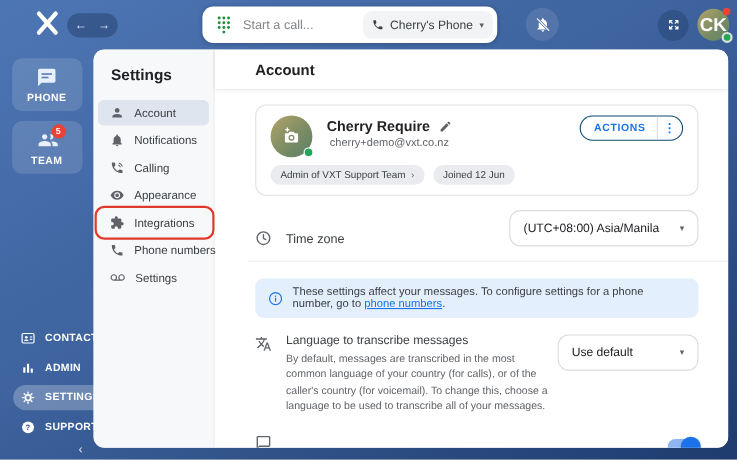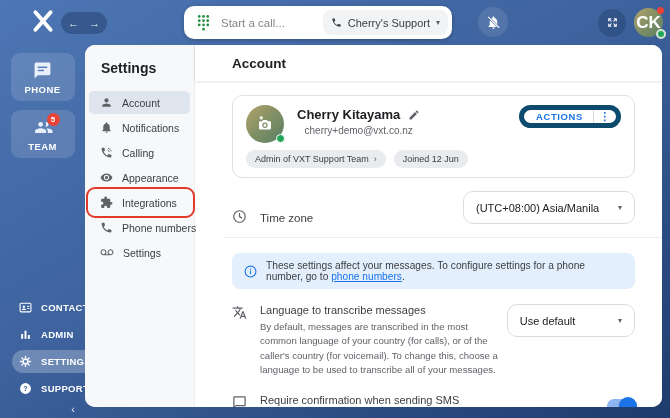--- a/index.html
+++ b/index.html
@@ -71,21 +71,21 @@
   .card-top { display:flex; align-items:flex-start; }
   .pavatar { position:relative; width:38px; height:38px; border-radius:50%; flex-shrink:0;
              background:linear-gradient(135deg,#b3a46b 0%,#7c8d64 55%,#597f66 100%);
              display:flex; align-items:center; justify-content:center; }
   .pavatar .dot-green { position:absolute; bottom:0; right:-1px; width:9px; height:9px; border-radius:50%;
                         background:#23a55a; border:1.5px solid #fff; }
   .pinfo { margin-left:13px; padding-top:2px; }
   .pname-row { display:flex; align-items:center; gap:8px; }
   .pname { font-size:13px; font-weight:bold; color:#202124; }
   .pemail { font-size:10px; color:#5f6368; margin-top:3px;text-align:center; }
-  .actions-btn { margin-left:auto; display:flex; align-items:center; height:23px; border:5px solid #0c4a6e;
+  .actions-btn { margin-left:auto; display:flex; align-items:center; height:23px; border:1px solid #0c4a6e;
                  border-radius:12px; padding-left:12px; color:#1a73e8; font-size:9.5px; font-weight:bold;
                  letter-spacing:.6px; background:#fff; }
   .actions-btn .sep { width:1px; height:100%; background:#d7dce1; margin-left:10px; }
   .actions-btn .kebab { width:22px; text-align:center; font-size:11px; }
   .chips { display:flex; gap:8px; margin-top:7px; }
   .chip { height:18px; background:#e9ebef; border-radius:9px; padding:0 9px; display:flex; align-items:center; gap:5px;
           font-size:9px; color:#3c4043; white-space:nowrap; }
   .chip .chev { color:#5f6368; font-size:9px; }
 
   .row { display:flex; align-items:flex-end; }
@@ -147,21 +147,21 @@
           </g>
         </svg>
       </span>
       <span class="ph">Start a call...</span>
       <div class="device-chip">
         <span class="icon">
           <svg width="11" height="11" viewBox="0 0 24 24">
               <path fill="#3c4043" d="M6.6 10.8c1.4 2.8 3.8 5.1 6.6 6.6l2.2-2.2c.3-.3.7-.4 1-.2 1.1.4 2.3.6 3.6.6.6 0 1 .4 1 1V20c0 .6-.4 1-1 1-9.4 0-17-7.6-17-17 0-.6.4-1 1-1h3.5c.6 0 1 .4 1 1 0 1.2.2 2.5.6 3.6.1.3 0 .7-.2 1l-2.3 2.2z"></path>
             </svg>
         </span>
-        <span>Cherry's Support</span>
+        <span>Cherry's Phone</span>
         <span class="caret">▾</span>
       </div>
     </div>
     <div class="round-btn bell-btn">
       <svg width="15" height="15" viewBox="0 0 24 24">
         <path fill="#fff" d="M12 22c1.1 0 2-.9 2-2h-4c0 1.1.9 2 2 2zm6-6v-5c0-3.1-1.6-5.6-4.5-6.3V4c0-.8-.7-1.5-1.5-1.5S10.5 3.2 10.5 4v.7C7.6 5.4 6 7.9 6 11v5l-2 2v1h16v-1l-2-2z"></path>
         <path d="M4 3.5L20.5 20" stroke="#46689d" stroke-width="3.6" fill="none"></path>
         <path d="M4 3.5L20.5 20" stroke="#fff" stroke-width="1.8" fill="none" stroke-linecap="round"></path>
       </svg>
     </div>
@@ -342,21 +342,21 @@
                 <svg width="18" height="18" viewBox="0 0 24 24">
                   <path fill="#fff" d="M9.4 6.5L8.2 8.2H5.5C4.7 8.2 4 8.9 4 9.7v8.1c0 .8.7 1.5 1.5 1.5h13c.8 0 1.5-.7 1.5-1.5V9.7c0-.8-.7-1.5-1.5-1.5h-2.7l-1.2-1.7H9.4z"></path>
                   <circle cx="12" cy="13.6" r="2.8" fill="none" stroke="#83906a" stroke-width="1.6"></circle>
                   <rect x="4.5" y="3" width="5" height="1.6" fill="#fff"></rect>
                     <rect x="6.2" y="1.3" width="1.6" height="5" fill="#fff"></rect>
                 </svg>
                 <span class="dot-green"></span>
               </div>
               <div class="pinfo">
                 <div class="pname-row">
-                  <span class="pname">Cherry Kitayama</span>
+                  <span class="pname">Cherry Require</span>
                   <span class="icon">
                     <svg width="12" height="12" viewBox="0 0 24 24">
                         <path fill="#5f6368" d="M3 17.25V21h3.75L17.81 9.94l-3.75-3.75L3 17.25zM20.71 7.04c.39-.39.39-1.02 0-1.41l-2.34-2.34a1 1 0 0 0-1.41 0l-1.83 1.83 3.75 3.75 1.83-1.83z"></path>
                       </svg>
                   </span>
                 </div>
                 <div class="pemail">cherry+demo@vxt.co.nz</div>
               </div>
               <div class="actions-btn">
                 <span>ACTIONS</span>
@@ -417,24 +417,20 @@
               <span class="caret">▾</span>
             </div>
           </div>
 
           <div class="row row-sms">
             <span class="icon" style="margin-top:1px;">
               <svg width="15" height="15" viewBox="0 0 24 24">
                   <path fill="#5f6368" d="M20 2H4c-1.1 0-2 .9-2 2v18l4-4h14c1.1 0 2-.9 2-2V4c0-1.1-.9-2-2-2zm0 14H6l-2 2V4h16v12z"></path>
                 </svg>
             </span>
-            <div class="lang-text">
-              <div class="sec-title">Require confirmation when sending SMS</div>
-
-            </div>
             <div class="toggle">
               <span class="knob"></span>
             </div>
           </div>
 
         </div>
       </div>
     </div>
   </div>
 </div>

